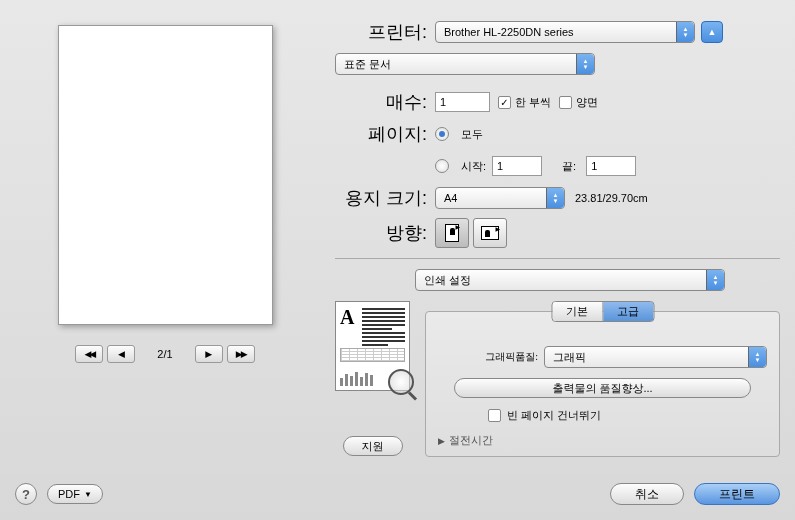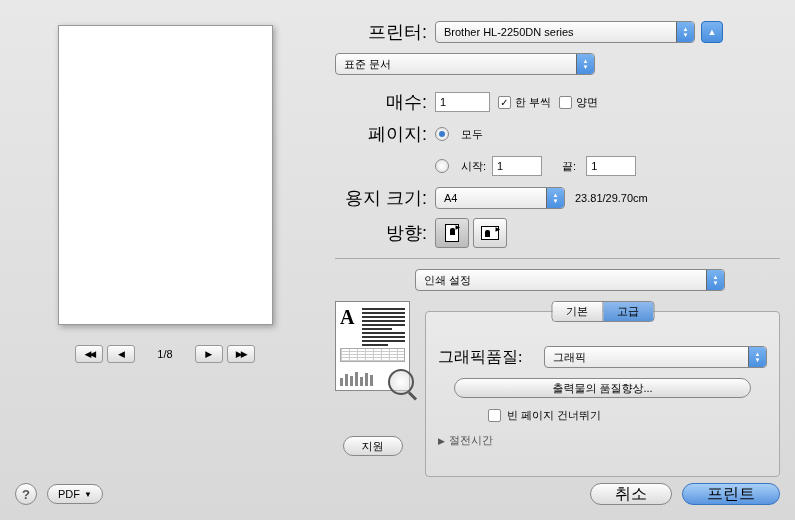--- a/index.html
+++ b/index.html
@@ -286,21 +286,21 @@
       background: #555;
       bottom: -8px;
       right: -2px;
       transform: rotate(-45deg);
     }
     .tab-panel {
       flex: 1;
       border: 1px solid #aaa;
       border-radius: 4px;
       background: linear-gradient(#eaeaea, #dedede);
-      padding: 10px 12px 28px 12px;
+      padding: 10px 12px 8px 12px;
       position: relative;
       margin-top: 10px;
     }
     .tab-container {
       position: absolute;
       top: -11px;
       left: 50%;
       transform: translateX(-50%);
       display: flex;
       border: 1px solid #888;
@@ -319,22 +319,22 @@
     }
     .tab:first-child { border-right: 1px solid #888; }
     .panel-row {
       display: flex;
       align-items: center;
       margin: 10px 0;
       gap: 6px;
     }
     .panel-row .plabel {
       width: 100px;
-      text-align: left;
-      font-size: 16px;
+      text-align: right;
+      font-size: 10px;
       font-family: Liberation Serif, serif;
     }
     .oval-btn {
       background: linear-gradient(#fdfdfd, #dcdcdc);
       border: 1px solid #888;
       border-radius: 11px;
       height: 20px;
       padding: 0 18px;
       font-size: 11px;
       display: flex;
@@ -381,21 +381,21 @@
       color: #555;
       cursor: pointer;
     }
     .footer-spacer { flex: 1; }
     .action-btn {
       background: linear-gradient(#fdfdfd, #dcdcdc);
       border: 1px solid #888;
       border-radius: 11px;
       height: 22px;
       padding: 0 24px;
-      font-size: 16px;
+      font-size: 12px;
       display: flex;
       align-items: center;
       cursor: pointer;
       margin-left: 10px;
     }
     .action-btn.primary {
       background: linear-gradient(#a9d0f7, #5a95e0);
       border-color: #3a75c0;
     }
   </style>
@@ -403,21 +403,21 @@
 <body>
 
 <div class="dialog">
   <div class="main-area">
 
     <div class="preview-pane">
       <div class="preview-page"></div>
       <div class="preview-nav">
         <div class="nav-btn double">◀◀</div>
         <div class="nav-btn">◀</div>
-        <span class="page-counter">1/8</span>
+        <span class="page-counter">2/1</span>
         <div class="nav-btn">▶</div>
         <div class="nav-btn double">▶▶</div>
       </div>
     </div>
 
     <div class="settings-pane">
 
       <div class="row">
         <div class="label">프린터:</div>
         <div class="aqua-select" style="width:260px">

